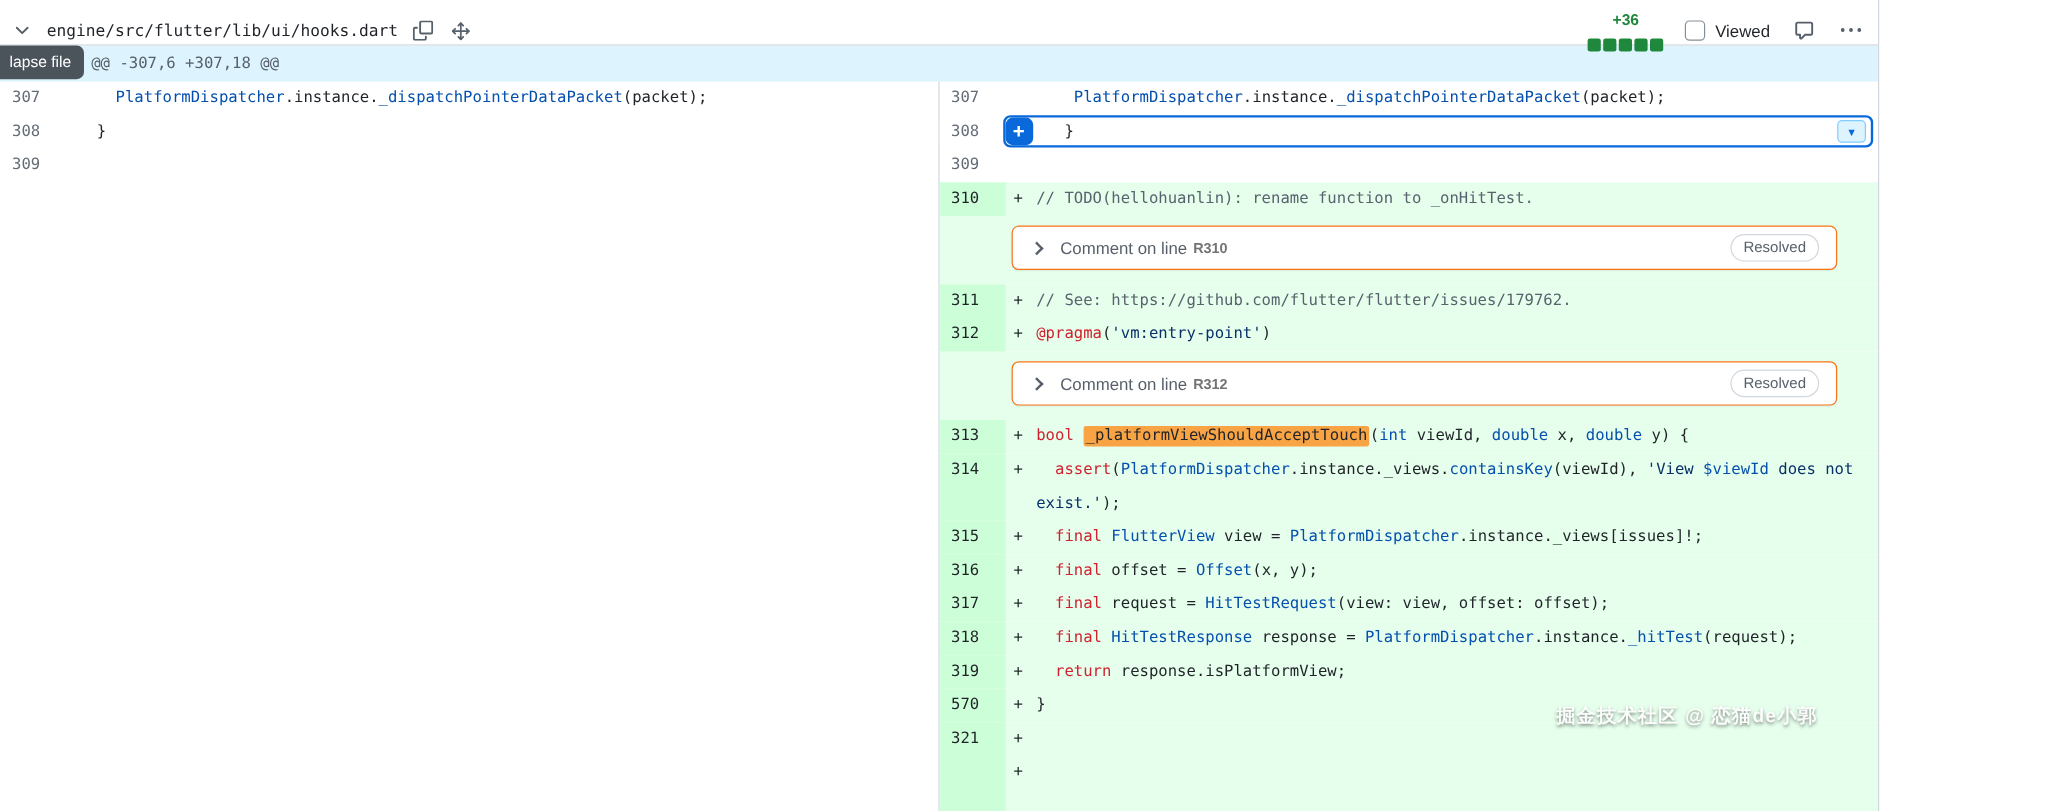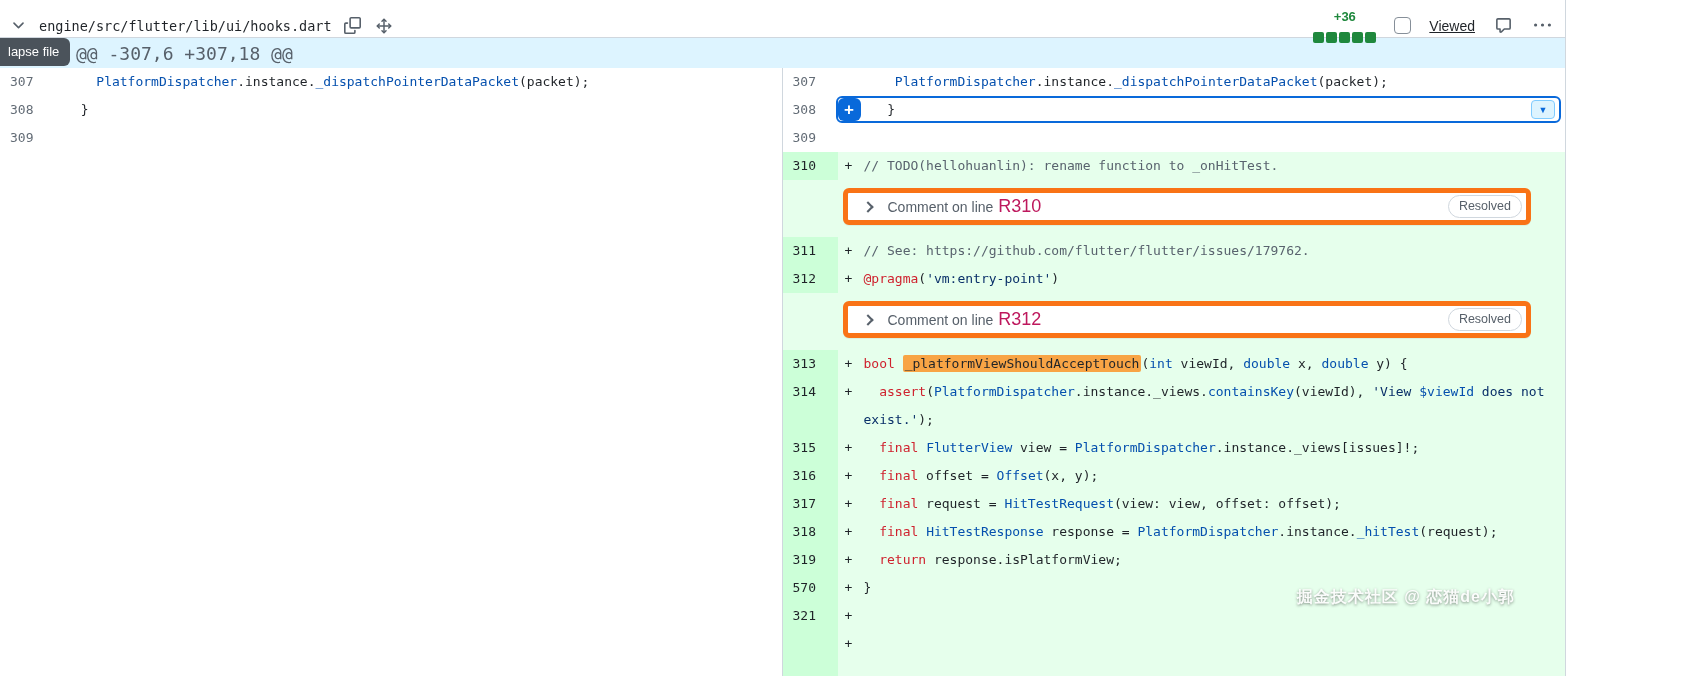--- a/index.html
+++ b/index.html
@@ -15,30 +15,30 @@
     padding:14px 12px 0 8px; background:#fff; border-bottom:1px solid #d0d7de;
     position:relative; z-index:6; }
   .icon-btn { background:none; border:none; padding:2px; display:flex; align-items:center;
     justify-content:center; cursor:pointer; color:#57606a; }
   .file-path { font-family:"DejaVu Sans Mono", monospace; font-size:13.5px; color:#1f2328; }
   .header-right { margin-left:auto; display:flex; align-items:center; gap:18px; }
   .stat-group { display:flex; align-items:center; gap:8px;flex-direction:column; }
   .added-stat { color:#1f883d; font-weight:700; font-size:13px; }
   .squares { display:flex; gap:2px; }
   .sq { width:11px; height:11px; background:#1f883d; border-radius:2px; display:inline-block; }
-  .viewed { display:flex; align-items:center; gap:18px; cursor:pointer; font-size:14px; color:#1f2328;text-decoration:underline; }
+  .viewed { display:flex; align-items:center; gap:8px; cursor:pointer; font-size:14px; color:#1f2328; }
   .checkbox { width:17px; height:17px; border:1px solid #868f99; border-radius:4px; background:#fff; }
 
   
   .tooltip { position:absolute; top:38px; left:0; z-index:10; background:#4b535b; color:#fff;
     font-size:13px; padding:6px 11px 7px 8px; border-radius:0 6px 6px 0; }
 
   
   .hunk-row { height:30px; background:#ddf4ff; display:flex; align-items:center;
-    font-family:"DejaVu Sans Mono", monospace; font-size:18px; color:#57606a;
+    font-family:"DejaVu Sans Mono", monospace; font-size:13px; color:#57606a;
     padding-left:76px; }
 
   
   .diff-body { display:flex; height:608px; }
   .pane { width:783px; display:flex; flex-direction:column; overflow:hidden; }
   .pane.left { border-right:1px solid #d0d7de; }
 
   .code-row { display:flex; min-height:28px; font-family:"DejaVu Sans Mono", monospace;
     font-size:13px; line-height:28px; }
   .gutter { width:55px; flex:none; color:#636c76; padding-left:10px; cursor:pointer; }
@@ -64,27 +64,27 @@
   .sel-code { position:absolute; left:34px; top:0; line-height:27px; white-space:pre; }
   .plus-btn { position:absolute; left:0; top:2px; width:23px; height:23px; background:#0969da;
     border:none; border-radius:6px; color:#fff; font-size:17px; font-weight:700;
     line-height:22px; text-align:center; padding:0; cursor:pointer; z-index:2; }
   .caret-btn { position:absolute; right:10px; top:4px; width:24px; height:19px;
     background:#ddf4ff; border:1px solid #80ccff; border-radius:4px; color:#0969da;
     font-size:9px; line-height:16px; text-align:center; padding:0; cursor:pointer; z-index:2; }
 
   
   .comment-row { background:#e6ffec; padding:8px 34px 12px 60px; }
-  .comment-box { background:#fff; border:5px solid #f97316; border-radius:6px; height:37px;
-    display:flex; align-items:center; padding:0 4px 0 16px; cursor:pointer;
+  .comment-box { background:#fff; border:1px solid #f97316; border-radius:6px; height:37px;
+    display:flex; align-items:center; padding:0 14px 0 16px; cursor:pointer;
     box-shadow:0 1px 0 rgba(31,35,40,0.06); }
   .chev-right { width:8px; height:8px; border-top:2px solid #57606a; border-right:2px solid #57606a;
     transform:rotate(45deg); margin-right:16px; flex:none; }
   .comment-label { font-size:14px; color:#57606a; }
-  .comment-ref { font-size:18px; color:#be185d; font-weight:400; margin-left:5px; }
+  .comment-ref { font-size:12px; color:#737373; font-weight:700; margin-left:5px; }
   .resolved-pill { margin-left:auto; border:1px solid #d0d7de; border-radius:999px;
     padding:3px 10px 4px; font-size:12.5px; color:#57606a; background:#fff; }
 
   .fill { flex:1; }
 
   
   .watermark { position:absolute; right:191px; bottom:68px; z-index:8;
     font-size:16px; font-weight:700; letter-spacing:1px; color:rgba(255,255,255,0.95);
     text-shadow:0 1px 3px rgba(0,0,0,0.45); white-space:nowrap; }
 </style>

